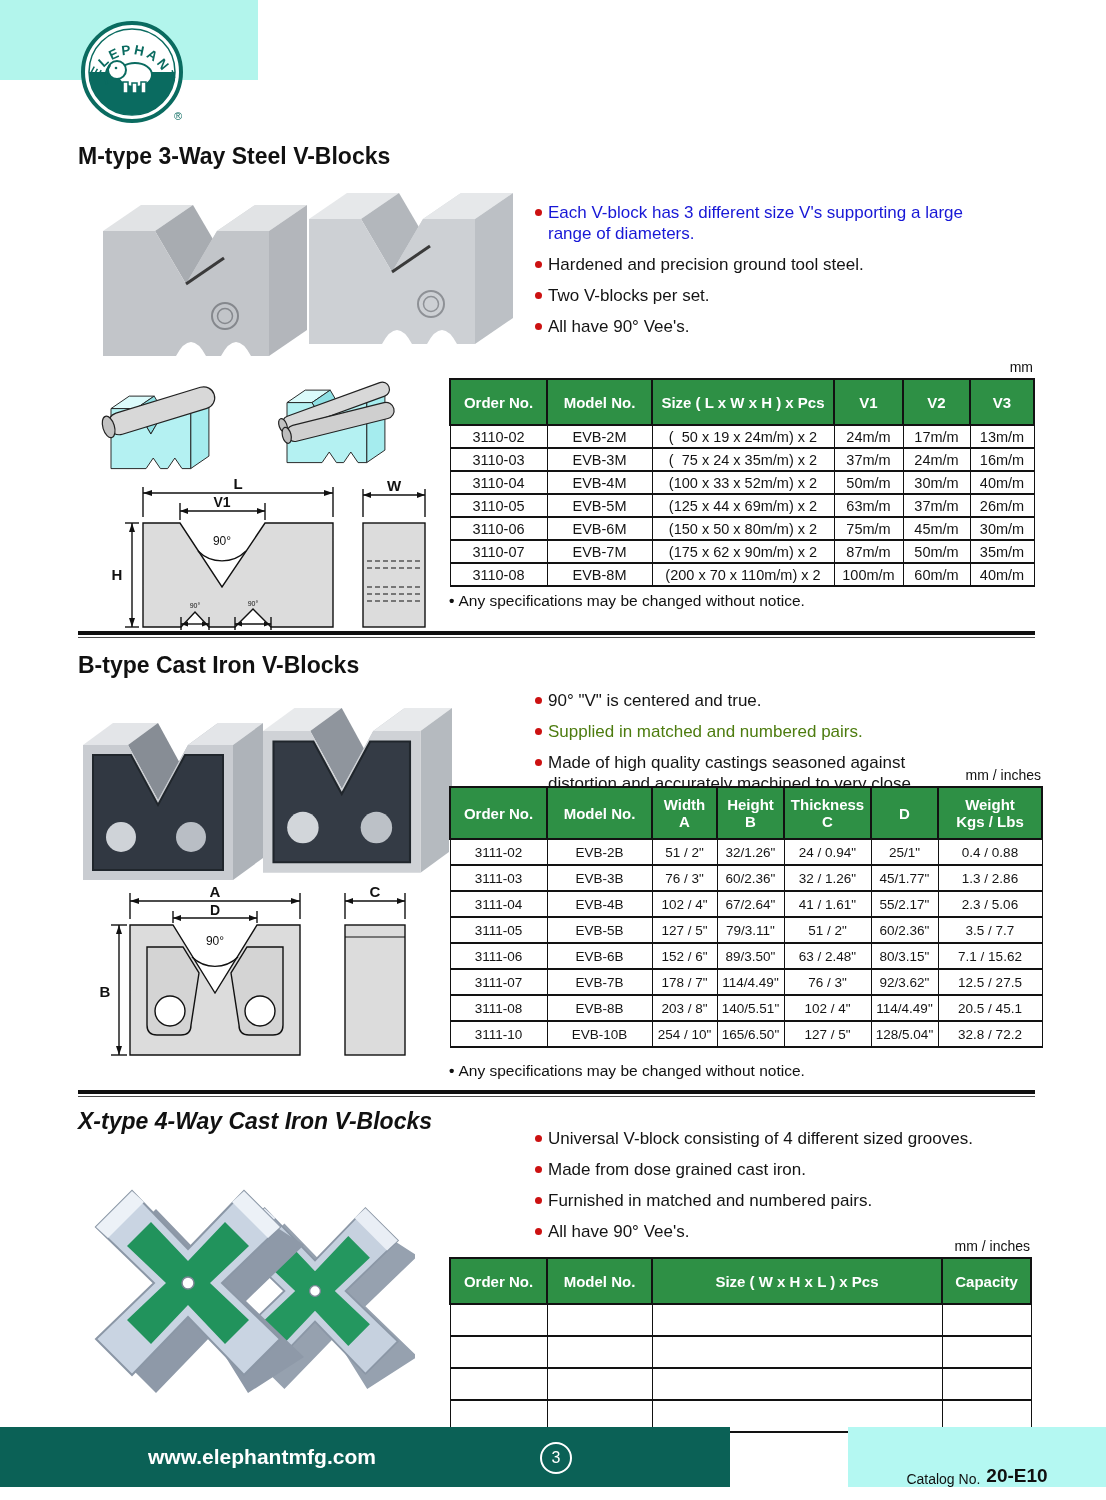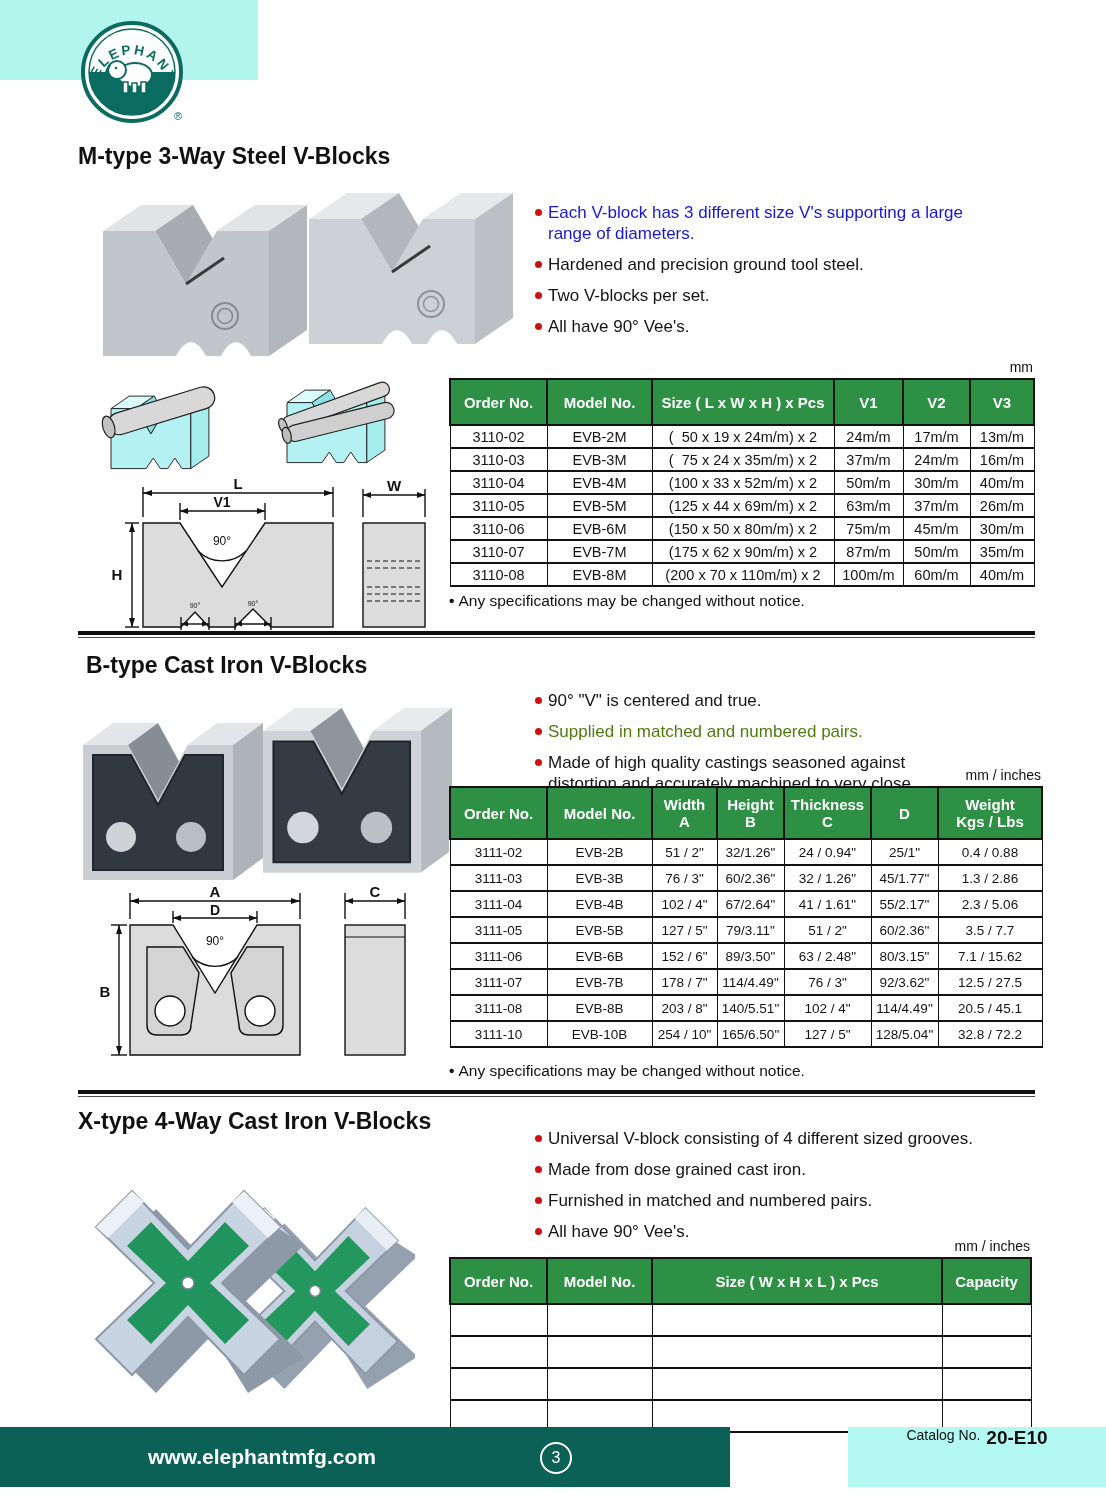--- a/index.html
+++ b/index.html
@@ -44,21 +44,21 @@
 
   .divider{border-top:4px solid #101010;border-bottom:1px solid #4a4a4a;height:2px;}
 
   
   .foot-bar{left:0;top:1427px;width:730px;height:60px;background:#0b6156;}
   .foot-web{left:148px;top:1427px;height:72px;line-height:60px;color:#fff;
             font-size:21px;font-weight:bold;}
   .foot-page{left:540px;top:1442px;width:28px;height:28px;border:2px solid #fff;border-radius:50%;
              color:#fff;text-align:center;line-height:27px;font-size:16px;}
   .foot-cat{left:848px;top:1427px;width:258px;height:60px;background:#b4f8f2;
-            display:flex;align-items:flex-start;justify-content:center;gap:6px;color:#101010;}
+            display:flex;align-items:flex-end;justify-content:center;gap:6px;color:#101010;}
   .cat-label{font-size:14px;}
   .cat-num{font-size:19px;font-weight:bold;}
 
   svg text{font-family:"Liberation Sans",sans-serif;}
 </style>
 </head>
 <body>
 
 <div class="page">
 
@@ -297,21 +297,21 @@
       <text x="100" y="243" font-size="7">90°</text>
       <text x="158" y="241" font-size="7">90°</text>
       <text x="100" y="264" font-size="13" font-weight="bold" transform="translate(0,11)">V3</text>
       <text x="158" y="264" font-size="13" font-weight="bold" transform="translate(0,11)">V2</text>
       <text x="299" y="126" font-size="15" font-weight="bold">W</text>
     </g>
   </svg>
 
   <div class="abs divider" style="left:78px;top:631px;width:957px;"></div>
 
-  <div class="abs sec-title" style="left:78px;top:652px;margin-left:8px;">B-type Cast Iron V-Blocks</div>
+  <div class="abs sec-title" style="left:78px;top:652px;">B-type Cast Iron V-Blocks</div>
 
   <svg class="abs" style="left:75px;top:695px;" width="380" height="190" viewBox="0 0 380 190">
     <g transform="translate(8,10)">
       <polygon points="0,40 30,18 75,18 45,40" fill="#e3e5e8"></polygon>
       <polygon points="45,40 75,18 105,73 75,95" fill="#878d95"></polygon>
       <polygon points="75,95 105,73 135,18 105,40" fill="#b7bcc2"></polygon>
       <polygon points="105,40 135,18 180,18 150,40" fill="#e3e5e8"></polygon>
       <polygon points="150,40 180,18 180,153 150,175" fill="#aeb3b9"></polygon>
       <path d="M0,40 L45,40 L75,95 L105,40 L150,40 L150,175 L0,175 Z" fill="#c9ccd1"></path>
       <path d="M10,50 L48,50 L75,100 L102,50 L140,50 L140,165 L10,165 Z" fill="#313842" stroke="#20262c" stroke-width="2"></path>
@@ -488,21 +488,21 @@
       <text x="120" y="12" font-size="15" font-weight="bold">A</text>
       <text x="120" y="30" font-size="14" font-weight="bold">D</text>
       <text x="120" y="60" font-size="12">90°</text>
       <text x="10" y="112" font-size="15" font-weight="bold">B</text>
       <text x="280" y="12" font-size="15" font-weight="bold">C</text>
     </g>
   </svg>
 
   <div class="abs divider" style="left:78px;top:1090px;width:957px;"></div>
 
-  <div class="abs sec-title" style="left:78px;top:1108px;">X-type 4-Way Cast Iron V-Blocks</div>
+  <div class="abs sec-title" style="left:78px;top:1108px;font-style:italic;">X-type 4-Way Cast Iron V-Blocks</div>
 
   <svg class="abs" style="left:70px;top:1163px;" width="345" height="247" viewBox="0 0 345 247">
     <g transform="translate(245,128) scale(0.9)">
       <polygon points="-80,-47 -44,-83 12,-25 48,-83 104,-47 46,9 104,65 48,101 12,43 -44,101 -80,65 -22,9" transform="translate(10,8)" fill="#96a1af"></polygon>
       <polygon points="-92,-56 -56,-92 0,-34 56,-92 92,-56 34,0 92,56 56,92 0,34 -56,92 -92,56 -34,0" fill="#c6d1df" stroke="#8b97a6" stroke-width="2"></polygon>
       <polygon points="-61,-37 -37,-61 0,-22 37,-61 61,-37 22,0 61,37 37,61 0,22 -37,61 -61,37 -22,0" fill="#24975f"></polygon>
       <polygon points="-92,-56 -56,-92 -44,-81 -80,-45" fill="#e9eef5"></polygon>
       <polygon points="56,-92 92,-56 80,-45 44,-81" fill="#e9eef5"></polygon>
       <circle cx="0" cy="0" r="6" fill="#ffffff" stroke="#7c8695" stroke-width="1.5"></circle>
     </g>

